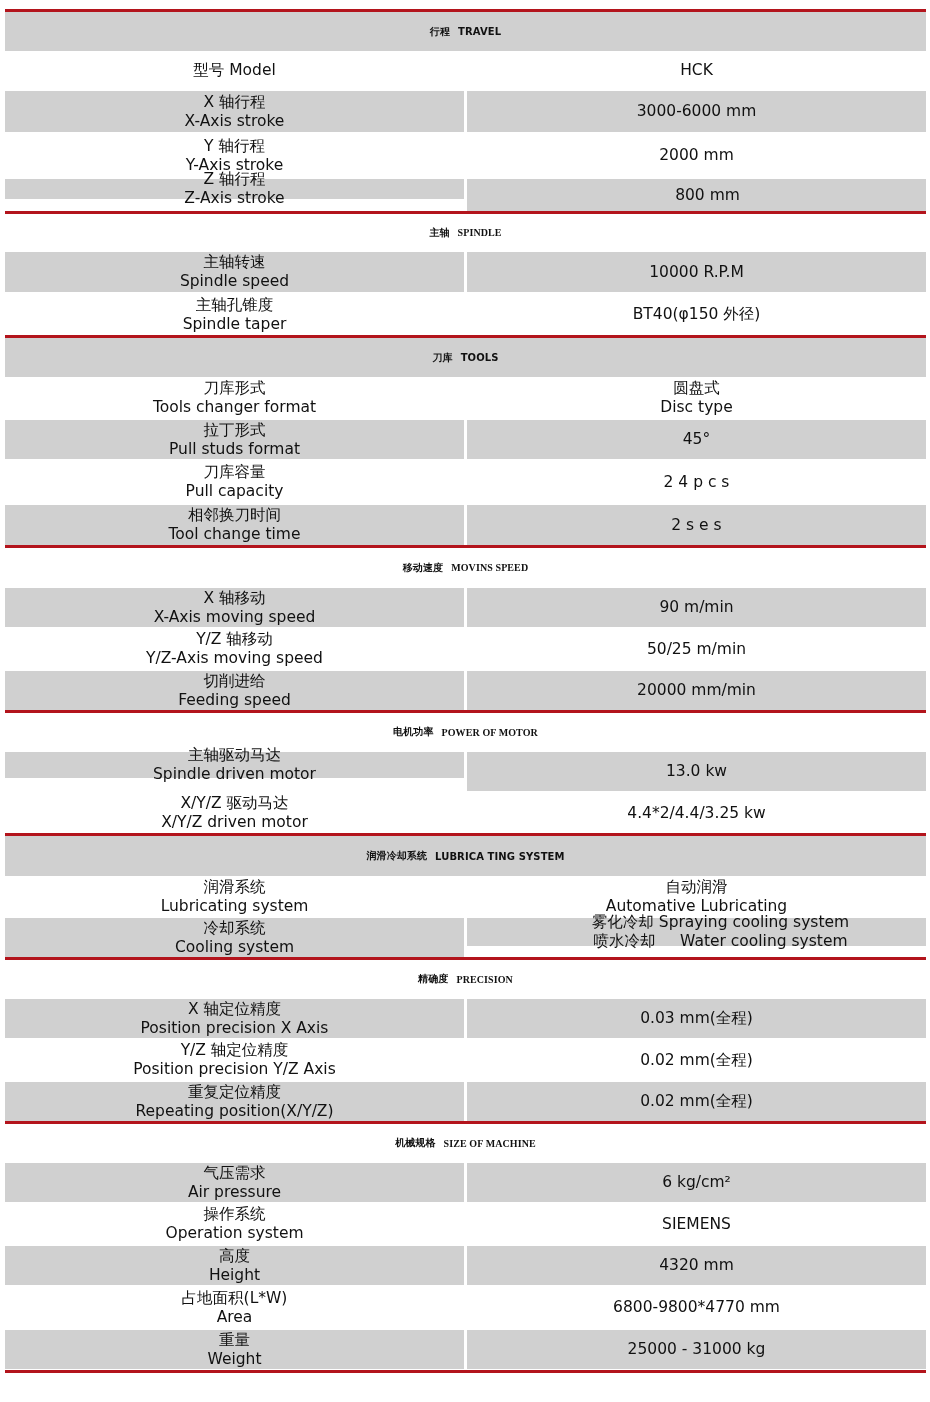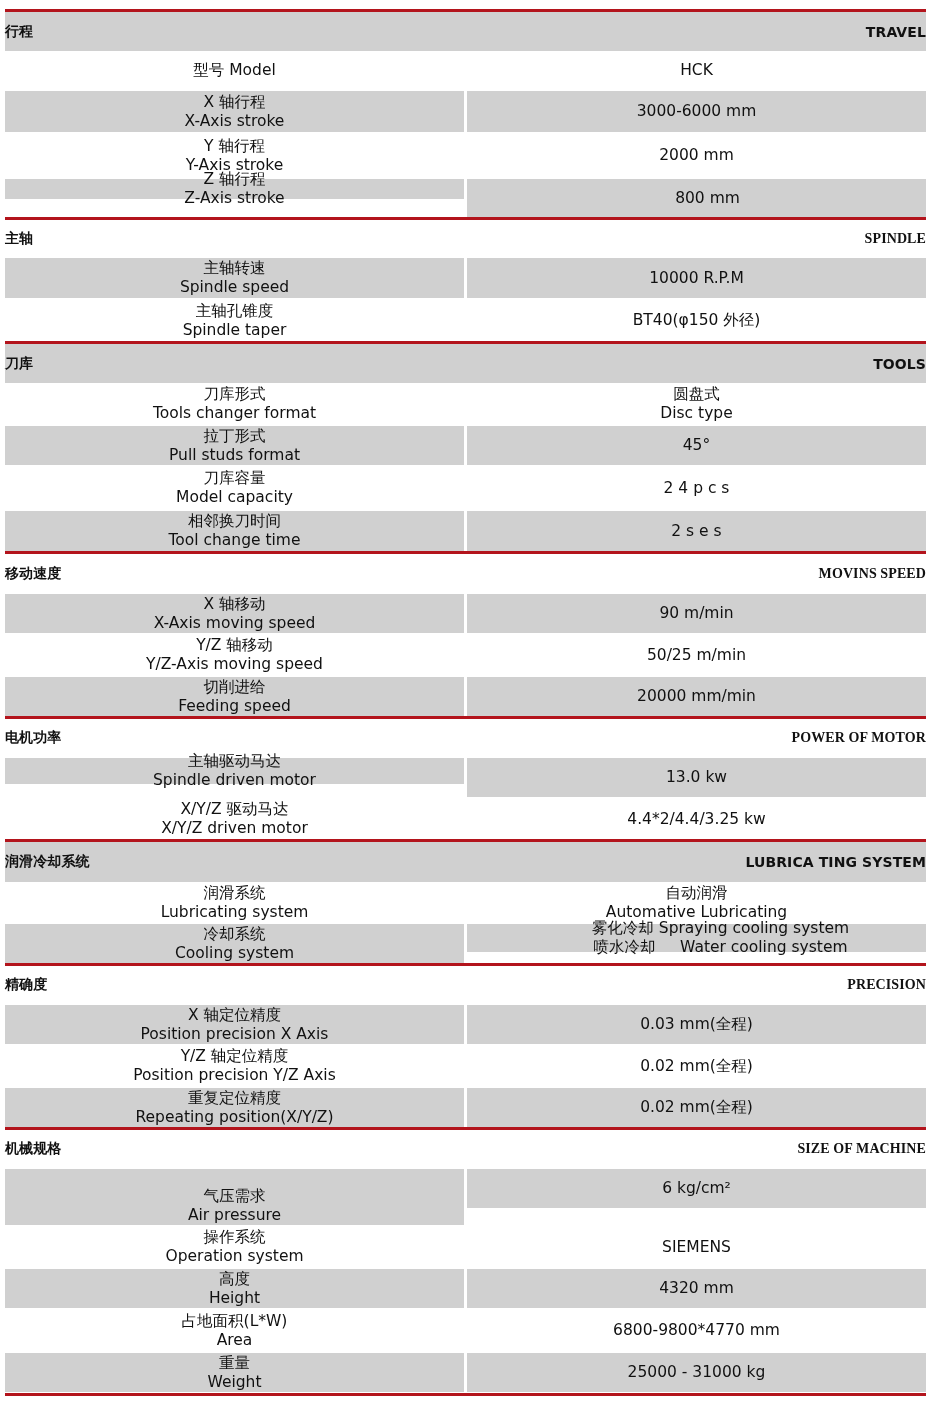--- a/index.html
+++ b/index.html
@@ -1,21 +1,21 @@
 <!DOCTYPE html>
 <html><head>
 <meta charset="utf-8">
 <style>
   html, body { margin: 0; padding: 0; background: #ffffff; }
   body { width: 930px; height: 1402px; position: relative; overflow: hidden;
          font-family: "DejaVu Sans", "Liberation Sans", sans-serif; color: #111; }
   #spec-table { position: absolute; left: 5px; top: 9px; width: 921px; }
   .redline { height: 3px; background: #b3141c; }
-  .header { display: flex; align-items: center; justify-content: space-between;
-            font-weight: bold; font-size: 14px; letter-spacing: 0.1px; }
+  .header { display: flex; align-items: center; justify-content: center;
+            font-weight: bold; font-size: 10px; letter-spacing: 0.1px; }
   .header.gray { background: #d0d0d0; }
   .header.white { background: #ffffff; font-family: Liberation Serif, serif; }
   .header .zh { margin-right: 8px; }
   .row { display: flex; margin-top: 2px; }
   .row .cell { display: flex; flex-direction: column; justify-content: center; align-items: center;
                text-align: center; font-size: 15.5px; line-height: 19px; }
   .row .cell.left { width: 459px; }
   .row .cell.right { flex: 1; margin-left: 3px; }
   .row.gray .cell { background: #d0d0d0; }
   .row.white .cell { background: #ffffff; }
@@ -57,21 +57,21 @@
     </div>
     <div class="cell right" style="height: 43px;">
             <span style="white-space: pre;">2000 mm</span>
           </div>
   </div>
         <div class="row gray">
     <div class="cell left" style="height: 20px;">
       <span class="lzh">Z 轴行程</span>
       <span class="len">Z-Axis stroke</span>
     </div>
-    <div class="cell right" style="height: 38px; padding-left: 22px;">
+    <div class="cell right" style="height: 32px; padding-left: 22px;">
             <span style="white-space: pre;">800 mm</span>
           </div>
   </div>
       </div>
   </div>
     <div class="section">
     <div class="redline"></div>
     <div class="header white" style="height: 37px;">
       <span class="zh">主轴</span>
       <span class="en">SPINDLE</span>
@@ -119,21 +119,21 @@
       <span class="lzh">拉丁形式</span>
       <span class="len">Pull studs format</span>
     </div>
     <div class="cell right" style="height: 39px;">
             <span style="white-space: pre;">45°</span>
           </div>
   </div>
         <div class="row white">
     <div class="cell left" style="height: 42px;">
       <span class="lzh">刀库容量</span>
-      <span class="len">Model capacity</span>
+      <span class="len">Pull capacity</span>
     </div>
     <div class="cell right" style="height: 42px;">
             <span style="white-space: pre;">2 4 p c s</span>
           </div>
   </div>
         <div class="row gray">
     <div class="cell left" style="height: 40px;">
       <span class="lzh">相邻换刀时间</span>
       <span class="len">Tool change time</span>
     </div>
@@ -272,21 +272,21 @@
       </div>
   </div>
     <div class="section">
     <div class="redline"></div>
     <div class="header white" style="height: 38px;">
       <span class="zh">机械规格</span>
       <span class="en">SIZE OF MACHINE</span>
     </div>
     <div class="rows">
         <div class="row gray first">
-    <div class="cell left" style="height: 56px; justify-content: flex-end;">
+    <div class="cell left" style="height: 39px;">
       <span class="lzh">气压需求</span>
       <span class="len">Air pressure</span>
     </div>
     <div class="cell right" style="height: 39px;">
             <span style="white-space: pre;">6 kg/cm²</span>
           </div>
   </div>
         <div class="row white">
     <div class="cell left" style="height: 40px;">
       <span class="lzh">操作系统</span>

